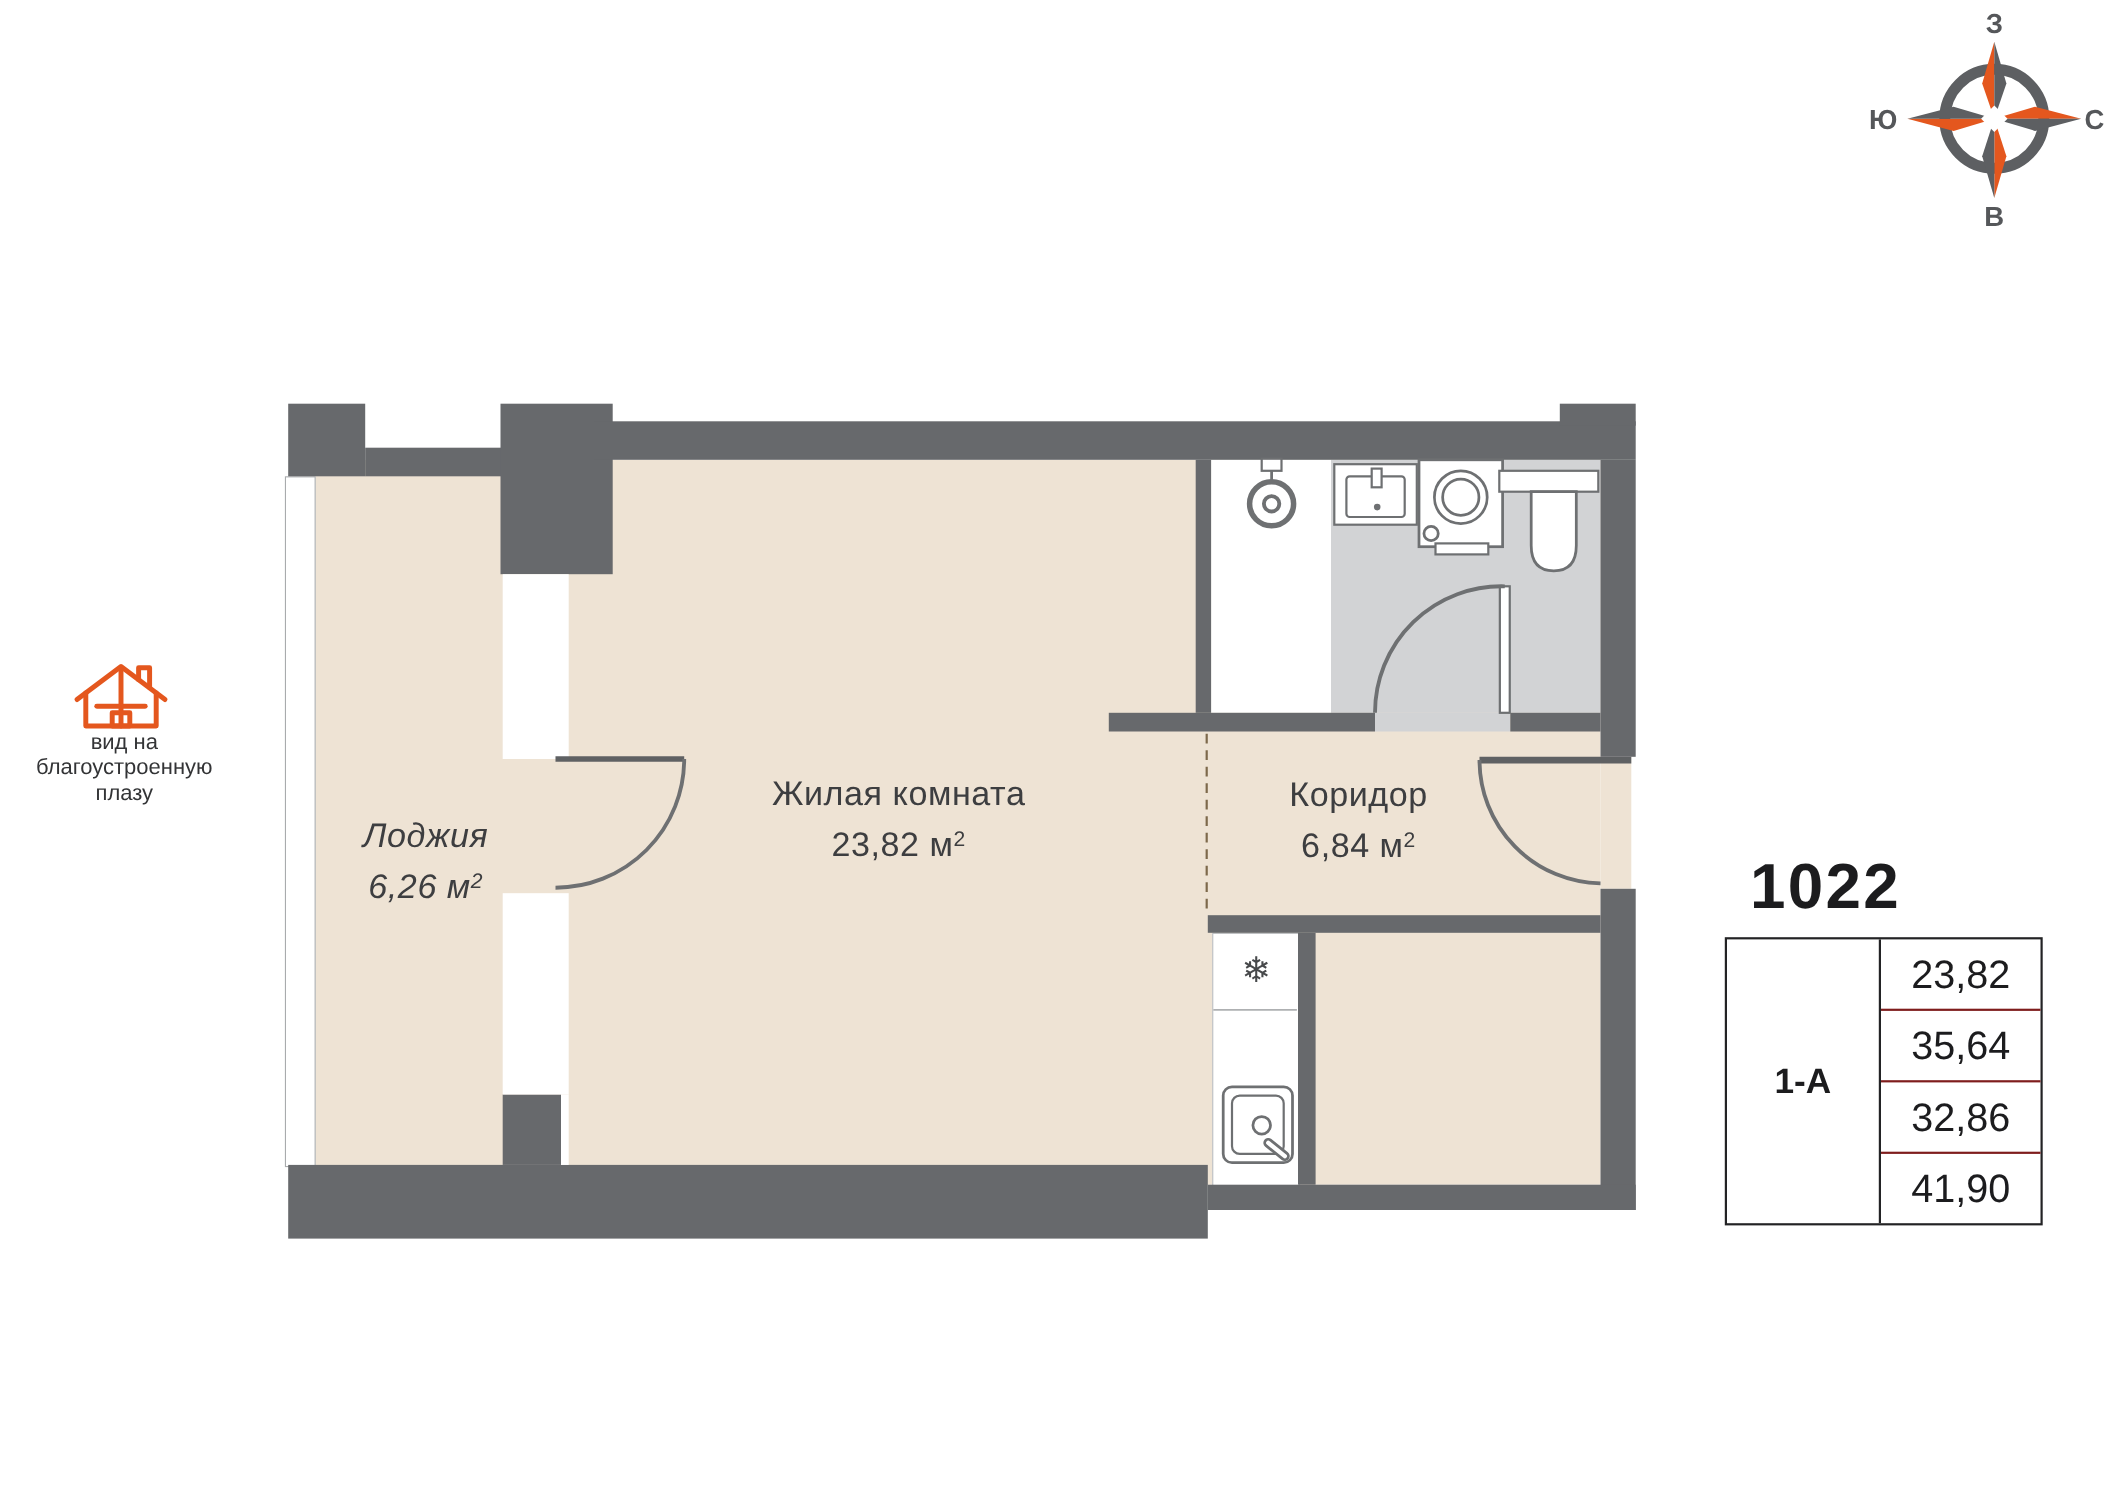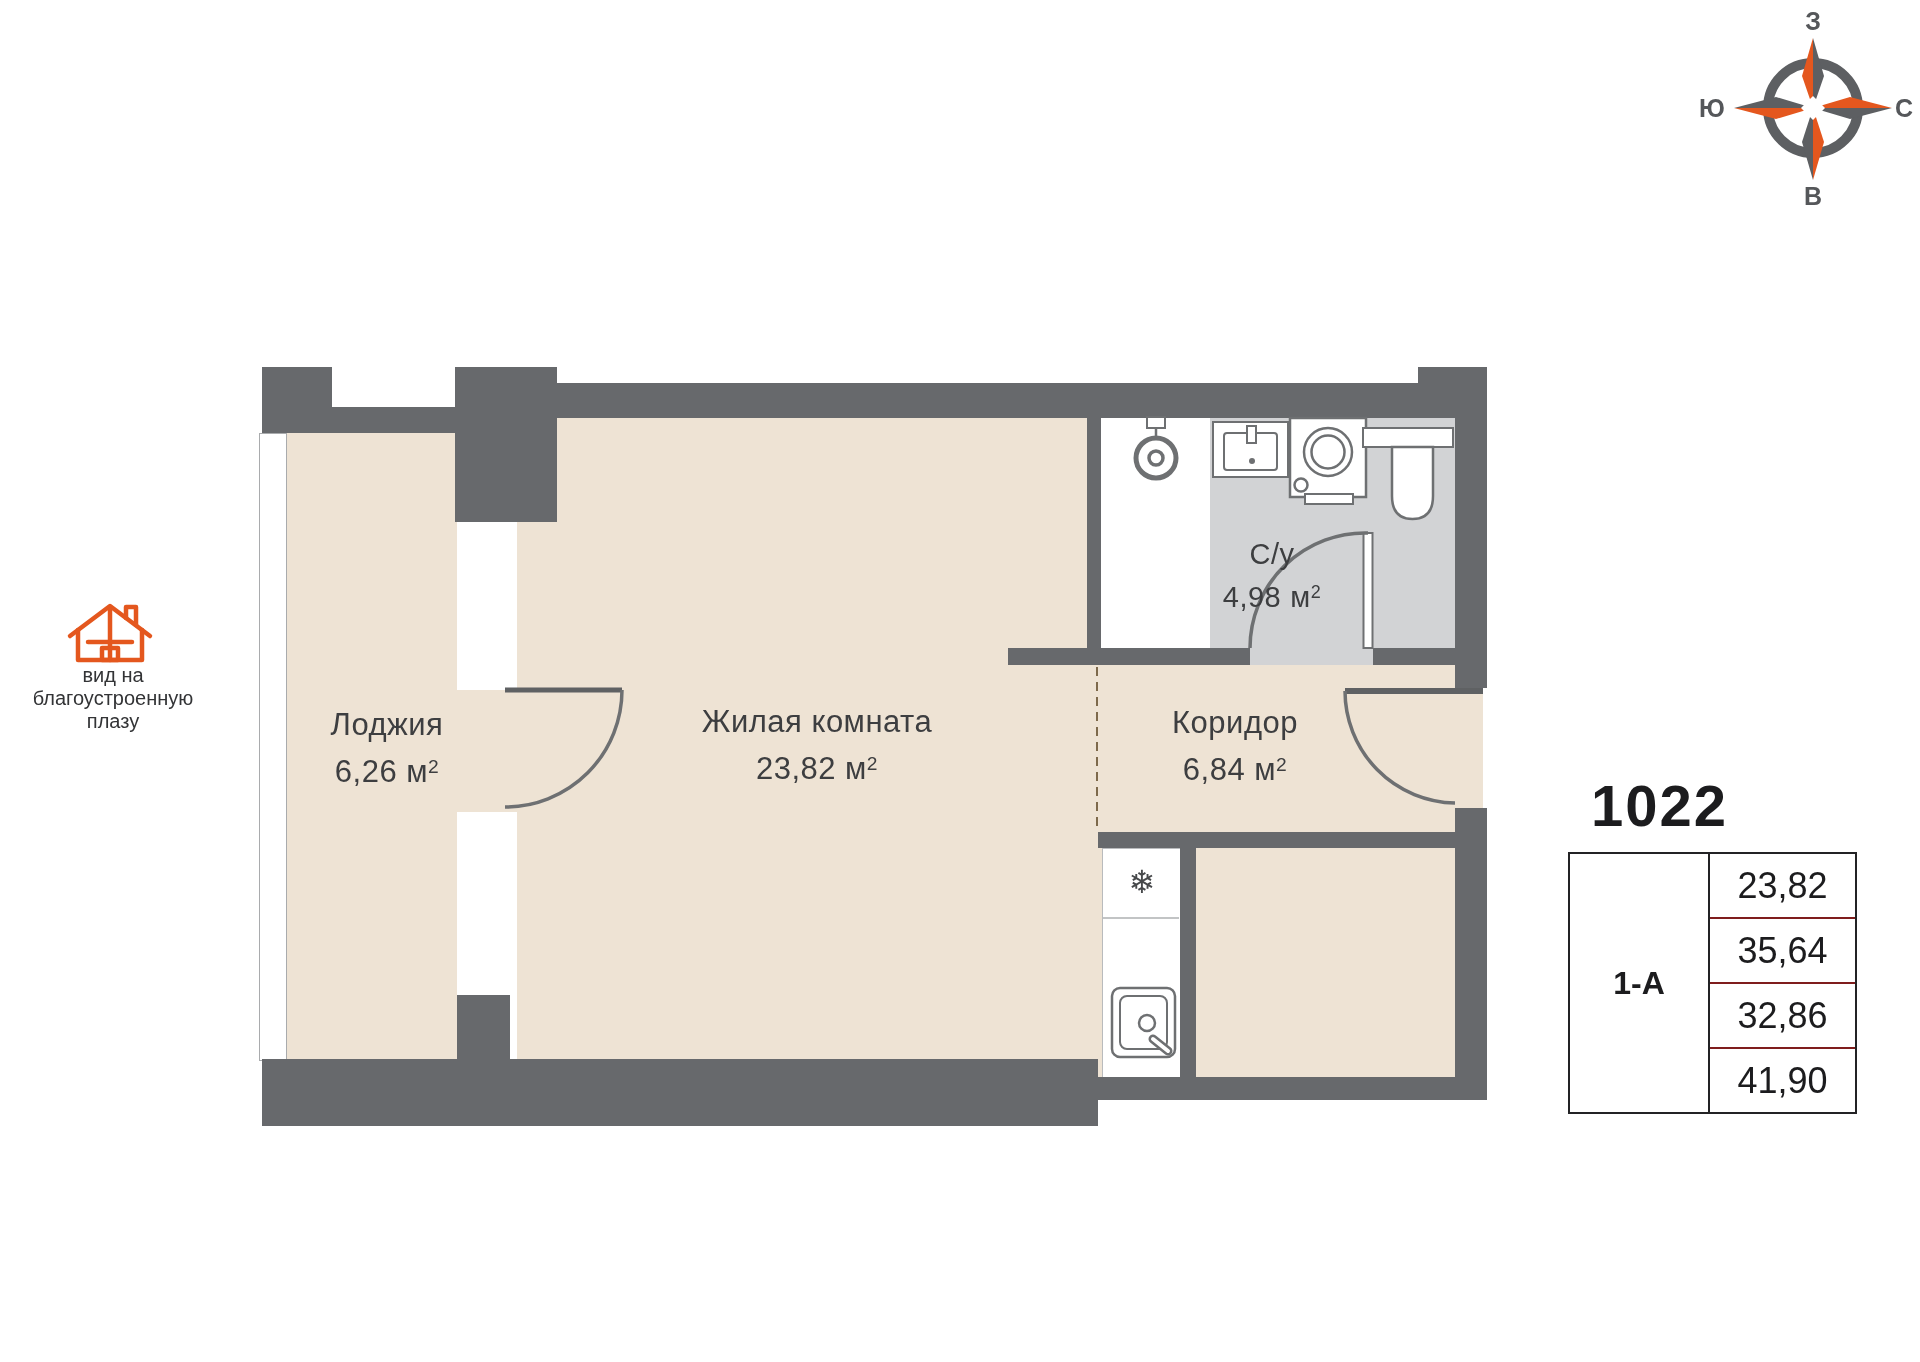--- a/index.html
+++ b/index.html
@@ -152,34 +152,30 @@
       <rect x="34" y="46" width="16" height="12"></rect>
     </g>
   </svg>
 
   <div class="view-note">
     <div>вид на</div>
     <div>благоустроенную</div>
     <div>плазу</div>
   </div>
 
-  <div class="room-label" style="left:277px;top:706px;width:220px;">
+  <div class="room-label" style="left:277px;top:741px;width:220px;font-style:italic;">
     <div class="room-name">Лоджия</div>
     <div class="room-area"><span>6,26</span><span class="u">м</span><sup>2</sup></div>
   </div>
 
   <div class="room-label" style="left:617px;top:703px;width:400px;">
     <div class="room-name">Жилая комната</div>
     <div class="room-area"><span>23,82</span><span class="u">м</span><sup>2</sup></div>
   </div>
 
-  <div class="room-label small" style="left:1192px;top:538px;width:160px;">
-    <div class="room-name">С/у</div>
-    <div class="room-area"><span>4,98</span><span class="u">м</span><sup>2</sup></div>
-  </div>
 
   <div class="room-label" style="left:1135px;top:704px;width:200px;">
     <div class="room-name">Коридор</div>
     <div class="room-area"><span>6,84</span><span class="u">м</span><sup>2</sup></div>
   </div>
 
   <div class="unit-number">1022</div>
   <div class="info-table">
     <div class="type-cell">1-А</div>
     <div class="area-col">

